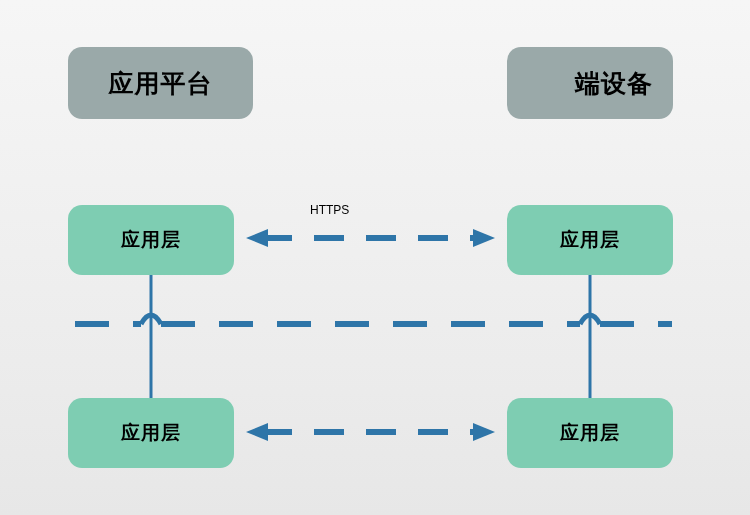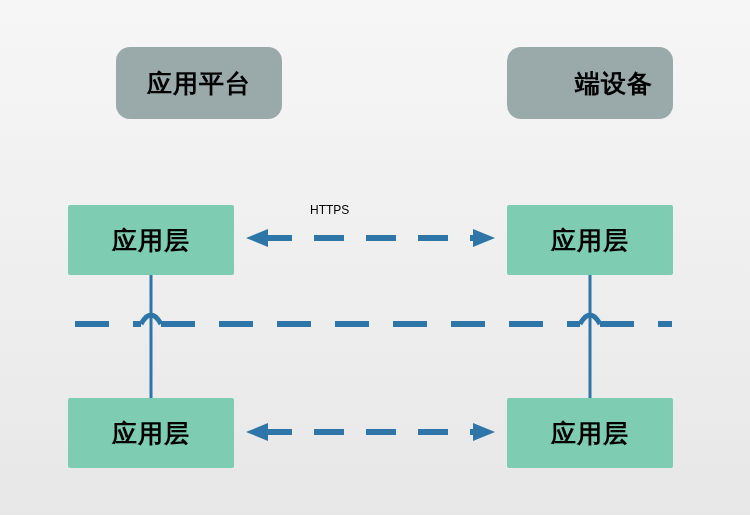--- a/index.html
+++ b/index.html
@@ -31,22 +31,22 @@
     letter-spacing: 1px;
     user-select: none;
   }
   .node-header {
     background: #9AA9A9;
     border-radius: 14px;
     font-size: 25px;
   }
   .node-layer {
     background: #7ECDB2;
-    border-radius: 2px;
-    font-size: 25px;
+    border-radius: 14px;
+    font-size: 19px;
   }
 
   
   #wires {
     position: absolute;
     left: 0;
     top: 0;
     width: 750px;
     height: 515px;
     pointer-events: none;
@@ -60,21 +60,21 @@
     text-align: left;
     white-space: nowrap;
     user-select: none;
   }
 </style>
 </head>
 <body>
 
 <div id="canvas">
 
-  <div class="node node-header" style="left:68px; top:47px; width:166px; height:72px;margin-left:48px;">
+  <div class="node node-header" style="left:68px; top:47px; width:185px; height:72px;">
     <span>应用平台</span>
   </div>
 
   <div class="node node-header" style="left:507px; top:47px; width:166px; height:72px;padding-left:48px;">
     <span>端设备</span>
   </div>
 
   <div class="node node-layer" style="left:68px; top:205px; width:166px; height:70px;">
     <span>应用层</span>
   </div>

